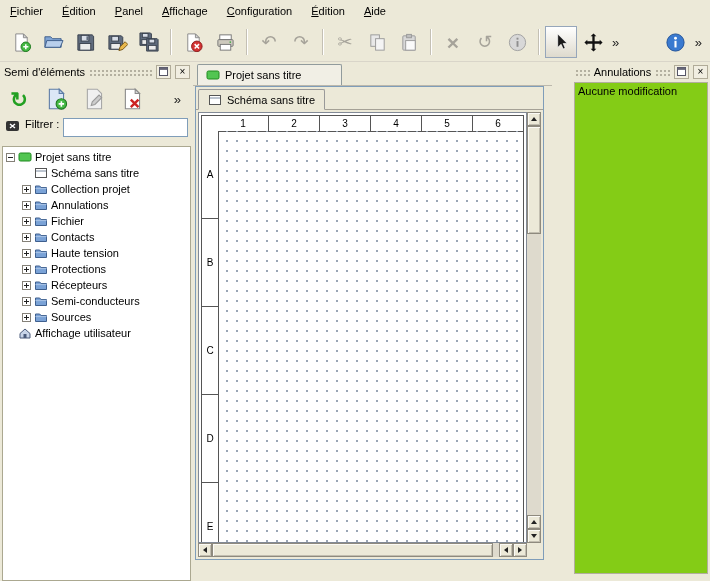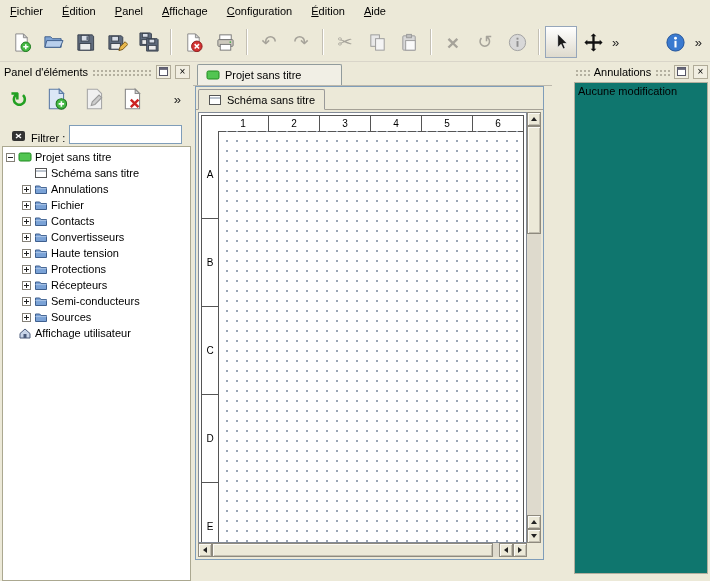--- a/index.html
+++ b/index.html
@@ -29,21 +29,21 @@
   .dock-title { white-space:nowrap; }
   .grip { flex:1; height:8px;
           background-image:radial-gradient(circle,#b4b0a0 1px,transparent 1.4px);
           background-size:4px 4px; background-position:0 1px; }
   .dock-btn { width:15px; height:14px; flex:0 0 auto; display:flex; align-items:center; justify-content:center;
               border:1px solid #b0ab98; background:#f1eee1; font-size:10px; line-height:1; }
   
   .left-dock { position:absolute; left:0; top:62px; width:193px; bottom:0; display:flex; flex-direction:column; }
   .ldock-toolbar { height:38px; display:flex; align-items:center; gap:8px; padding:2px 4px; }
   .dbtn { width:30px; height:30px; display:flex; align-items:center; justify-content:center; border:1px solid transparent; }
-  .filter-row { height:26px; display:flex; align-items:flex-end; gap:4px; padding:0 11px; }
+  .filter-row { height:26px; display:flex; align-items:flex-start; gap:4px; padding:0 5px; }
   .filter-input { flex:1; min-width:0; height:19px; border:1px solid #7f9db9; background:#fff; font:inherit; padding:0 3px; }
   .tree { flex:1; margin:2px 2px 0 2px; background:#fff; border:1px solid #aba890; overflow:hidden; padding-top:2px; }
   .trow { height:16px; display:flex; align-items:center; gap:3px; }
   .d0 { padding-left:3px; } .d1 { padding-left:19px; }
   .exp { position:relative; width:9px; height:9px; flex:0 0 9px; border:1px solid #848078; background:#fff; }
   .exp::before { content:""; position:absolute; left:1px; right:1px; top:3px; height:1px; background:#222; }
   .exp.plus::after { content:""; position:absolute; top:1px; bottom:1px; left:3px; width:1px; background:#222; }
   .exp-sp { width:9px; flex:0 0 9px; }
   .ticon { flex:0 0 auto; }
   .tlabel { white-space:nowrap; }
@@ -84,21 +84,21 @@
   .hthumb { position:absolute; top:0; height:14px; left:14px; right:34px; }
   .corner { position:absolute; right:0; bottom:0; width:14px; height:14px; background:#ece9d8; }
   .tri-up    { width:0; height:0; border-left:3px solid transparent; border-right:3px solid transparent; border-bottom:4px solid #222; }
   .tri-down  { width:0; height:0; border-left:3px solid transparent; border-right:3px solid transparent; border-top:4px solid #222; }
   .tri-left  { width:0; height:0; border-top:3px solid transparent; border-bottom:3px solid transparent; border-right:4px solid #222; }
   .tri-right { width:0; height:0; border-top:3px solid transparent; border-bottom:3px solid transparent; border-left:4px solid #222; }
   
   .right-dock { position:absolute; left:552px; top:62px; right:0; bottom:0;margin-left:21px; }
   .right-dock .dock-titlebar { padding:2px 2px 1px 2px; }
   .undo-list { position:absolute; left:1px; right:2px; top:20px; bottom:7px;
-               background:#0f766e; border:1px solid #b2ae9e; padding:2px 3px; }
+               background:#84cc16; border:1px solid #b2ae9e; padding:2px 3px; }
   .sprite { position:absolute; width:0; height:0; overflow:hidden; }
 </style>
 </head>
 <body>
 
 <svg class="sprite" aria-hidden="true">
   <defs>
     <g id="i-folder">
       <path d="M1.5 3h4.2l1.4 1.6h5.4V10.5H1.5z" fill="#7aa2d6" stroke="#3e5f8e"></path>
       <path d="M1.5 5.6h11" stroke="#aac4e6"></path>
@@ -250,21 +250,21 @@
         <circle cx="11" cy="11" r="9" fill="#3a7ad0" stroke="#1c4f96"></circle>
         <circle cx="11" cy="6.6" r="1.5" fill="#fff"></circle>
         <rect x="9.9" y="9.2" width="2.2" height="7" fill="#fff"></rect>
       </svg>
     </div>
     <span class="chev">»</span>
   </div>
 
   <div class="left-dock">
     <div class="dock-titlebar">
-      <span class="dock-title">Panel d'éléments</span>
+      <span class="dock-title">Semi d'éléments</span>
       <span class="grip"></span>
       <span class="dock-btn">
         <svg width="9" height="9">
             <rect x="0.5" y="0.5" width="8" height="8" fill="#fff" stroke="#556"></rect>
             <rect x="0.5" y="0.5" width="8" height="2.4" fill="#667"></rect>
           </svg>
       </span>
       <span class="dock-btn">
           <span>×</span>
         </span>
@@ -317,42 +317,42 @@
         <svg class="ticon" width="14" height="12" viewBox="0 0 14 12">
             <use href="#i-schema"></use>
           </svg>
         <span class="tlabel">Schéma sans titre</span>
       </div>
       <div class="trow d1">
         <span class="exp plus"></span>
         <svg class="ticon" width="14" height="12" viewBox="0 0 14 12">
             <use href="#i-folder"></use>
           </svg>
+        <span class="tlabel">Collection projet</span>
+      </div>
+      <div class="trow d1">
+        <span class="exp plus"></span>
+        <svg class="ticon" width="14" height="12" viewBox="0 0 14 12">
+            <use href="#i-folder"></use>
+          </svg>
         <span class="tlabel">Annulations</span>
       </div>
       <div class="trow d1">
         <span class="exp plus"></span>
         <svg class="ticon" width="14" height="12" viewBox="0 0 14 12">
             <use href="#i-folder"></use>
           </svg>
         <span class="tlabel">Fichier</span>
       </div>
       <div class="trow d1">
         <span class="exp plus"></span>
         <svg class="ticon" width="14" height="12" viewBox="0 0 14 12">
             <use href="#i-folder"></use>
           </svg>
         <span class="tlabel">Contacts</span>
-      </div>
-      <div class="trow d1">
-        <span class="exp plus"></span>
-        <svg class="ticon" width="14" height="12" viewBox="0 0 14 12">
-            <use href="#i-folder"></use>
-          </svg>
-        <span class="tlabel">Convertisseurs</span>
       </div>
       <div class="trow d1">
         <span class="exp plus"></span>
         <svg class="ticon" width="14" height="12" viewBox="0 0 14 12">
             <use href="#i-folder"></use>
           </svg>
         <span class="tlabel">Haute tension</span>
       </div>
       <div class="trow d1">
         <span class="exp plus"></span>

